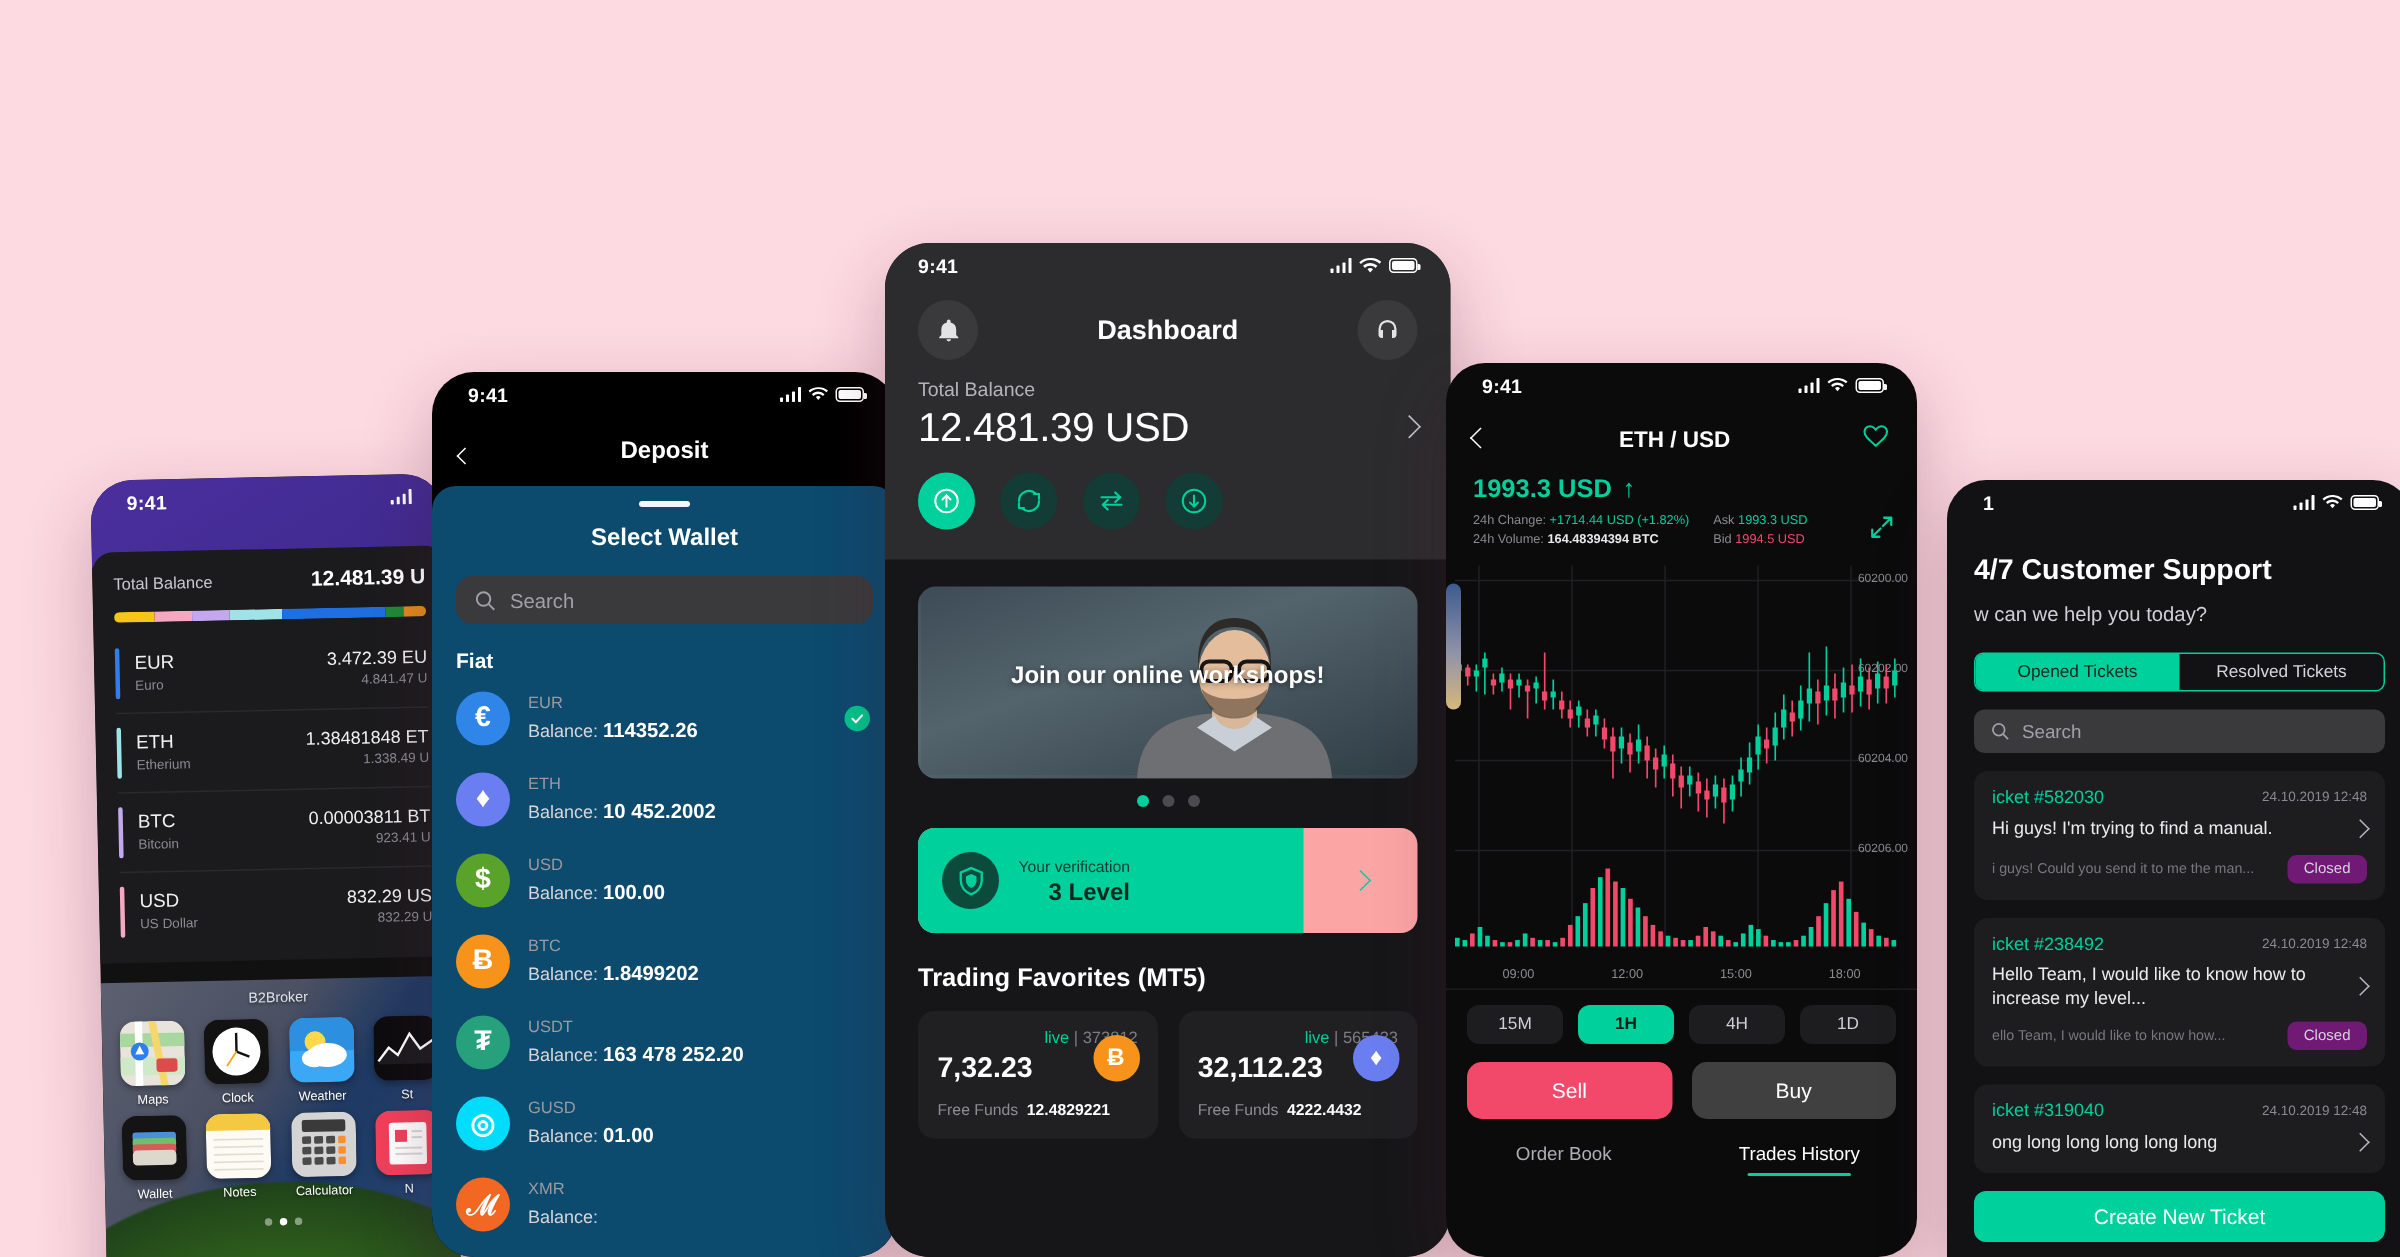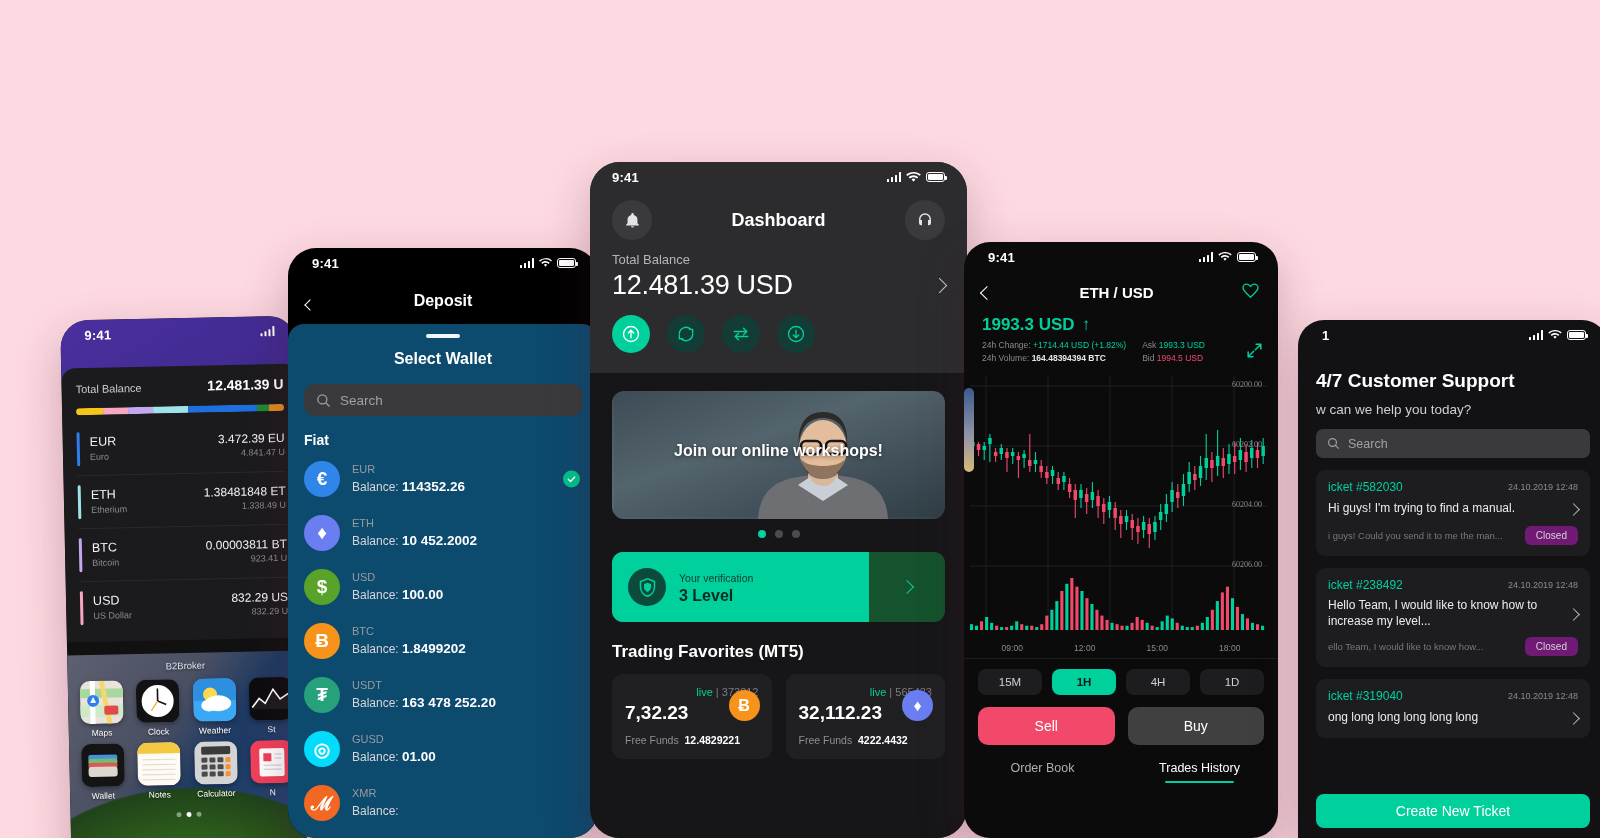--- a/index.html
+++ b/index.html
@@ -125,22 +125,22 @@
       linear-gradient(0deg, rgba(255,255,255,.04) 0 2px, transparent 2px 22px);
     opacity:.8; }
   .promo .person { position:absolute; right:14%; bottom:0; width:150px; height:112px; }
   .promo .ptxt { position:absolute; inset:0; display:flex; align-items:center;
     justify-content:center; text-align:center; color:#fff; font-size:16px;
     font-weight:bold; line-height:1.28; text-shadow:0 1px 4px rgba(0,0,0,.55);
     padding: 0 60px 8px; }
   .dots { display:flex; gap:9px; justify-content:center; padding:11px 0 14px; }
   .dots i { width:8px; height:8px; border-radius:50%; background:#4b4b50; }
   .dots i.on { background:#00d09c; }
-  .verif { height:70px; border-radius:11px; background:#14532d; display:flex;
-    align-items:center; overflow:hidden; position:relative; }
+  .verif { height:70px; border-radius:11px; background:#fca5a5; display:flex;
+    align-items:center; overflow:hidden; position:relative;text-align:right; }
   .verif-main { flex:1; height:100%; background:#00d09c; display:flex; align-items:center;
     gap:13px; padding-left:16px; }
   .verif-shield { width:38px; height:38px; border-radius:50%; background:#0c4a3c;
     display:flex; align-items:center; justify-content:center; }
   .verif-lbl { color:#0d3a32; font-size:10.5px; }
   .verif-lvl { color:#06281f; font-size:16px; font-weight:bold; line-height:1.25; }
   .verif-arrow { width:76px; display:flex; align-items:center; justify-content:center; }
   .fav-title { color:#fff; font-size:17px; font-weight:bold; margin:20px 0 12px; }
   .fav-row { display:flex; gap:14px; }
   .fav-card { flex:1; background:#202023; border-radius:11px; padding:12px 13px 13px;
@@ -167,21 +167,21 @@
   .tr-col { display:flex; flex-direction:column; gap:3px; }
   .tr-line { font-size:8.5px; white-space:nowrap; }
   .tr-line .k { color:#8a8a90; }
   .tr-line .g { color:#00d09c; }
   .tr-line .w { color:#e8e8ea; font-weight:bold;margin-top:48px; }
   .tr-line .r { color:#f2496b; }
   .tr-expand { position:absolute; right:14px; top:6px; }
   .chart-wrap { position:relative; height:270px; background:#0b0b0c; }
   .chart-labels { position:absolute; right:4px; top:0; bottom:0; width:56px;
     pointer-events:none; }
-  .chart-labels span { position:absolute; right:12px; color:#8a8a90; font-size:8px;font-family:Liberation Serif, serif; }
+  .chart-labels span { position:absolute; right:2px; color:#8a8a90; font-size:8px; }
   .tr-times { display:flex; justify-content:space-around; color:#8a8a90; font-size:8.5px;
     padding: 1px 12px 5px; border-bottom:1px solid #1d1d20; }
   .tf-row { display:flex; gap:10px; padding: 10px 14px 8px; }
   .tf { flex:1; height:26px; border-radius:8px; background:#1d1d20; color:#cfcfd4;
     font-size:11.5px; display:flex; align-items:center; justify-content:center; }
   .tf.on { background:#00d09c; color:#04201a; font-weight:bold; }
   .sb-row { display:flex; gap:13px; padding: 4px 14px 10px; }
   .sb-btn { flex:1; height:38px; border-radius:10px; display:flex; align-items:center;
     justify-content:center; font-size:14px; color:#fff; }
   .sb-sell { background:#f2496b; }
@@ -901,20 +901,24 @@
             <i></i>
           </span>
         <svg width="14" height="10" viewBox="0 0 16 12">
             <path d="M8 10.5l2-2.4a3 3 0 00-4 0zM8 5.6c1.5 0 2.9.6 3.9 1.6l1.3-1.5A7.6 7.6 0 008 3.6c-2 0-3.9.8-5.2 2.1l1.3 1.5c1-1 2.4-1.6 3.9-1.6zM8 1.5c2.6 0 5 1 6.8 2.7l1.2-1.4A11.6 11.6 0 008 0C4.9 0 2 1.1 0 3l1.2 1.4A9.6 9.6 0 018 1.5z" fill="#fff"></path>
           </svg>
         <span class="batt"></span>
       </span>
     </div>
     <div class="sup-h1">4/7 Customer Support</div>
     <div class="sup-h2">w can we help you today?</div>
+    <div class="seg" id="sup-seg">
+        <div class="on">Opened Tickets</div>
+        <div>Resolved Tickets</div>
+      </div>
     <div class="sup-search">
       <svg width="13" height="13" viewBox="0 0 20 20">
           <circle cx="8.5" cy="8.5" r="6" stroke="#a0a0a6" stroke-width="1.8" fill="none"></circle>
           <line x1="13" y1="13" x2="18" y2="18" stroke="#a0a0a6" stroke-width="1.8"></line>
         </svg>
       <span>Search</span>
     </div>
     <div id="sup-tickets">
         <div class="ticket">
           <div class="tk-top">

